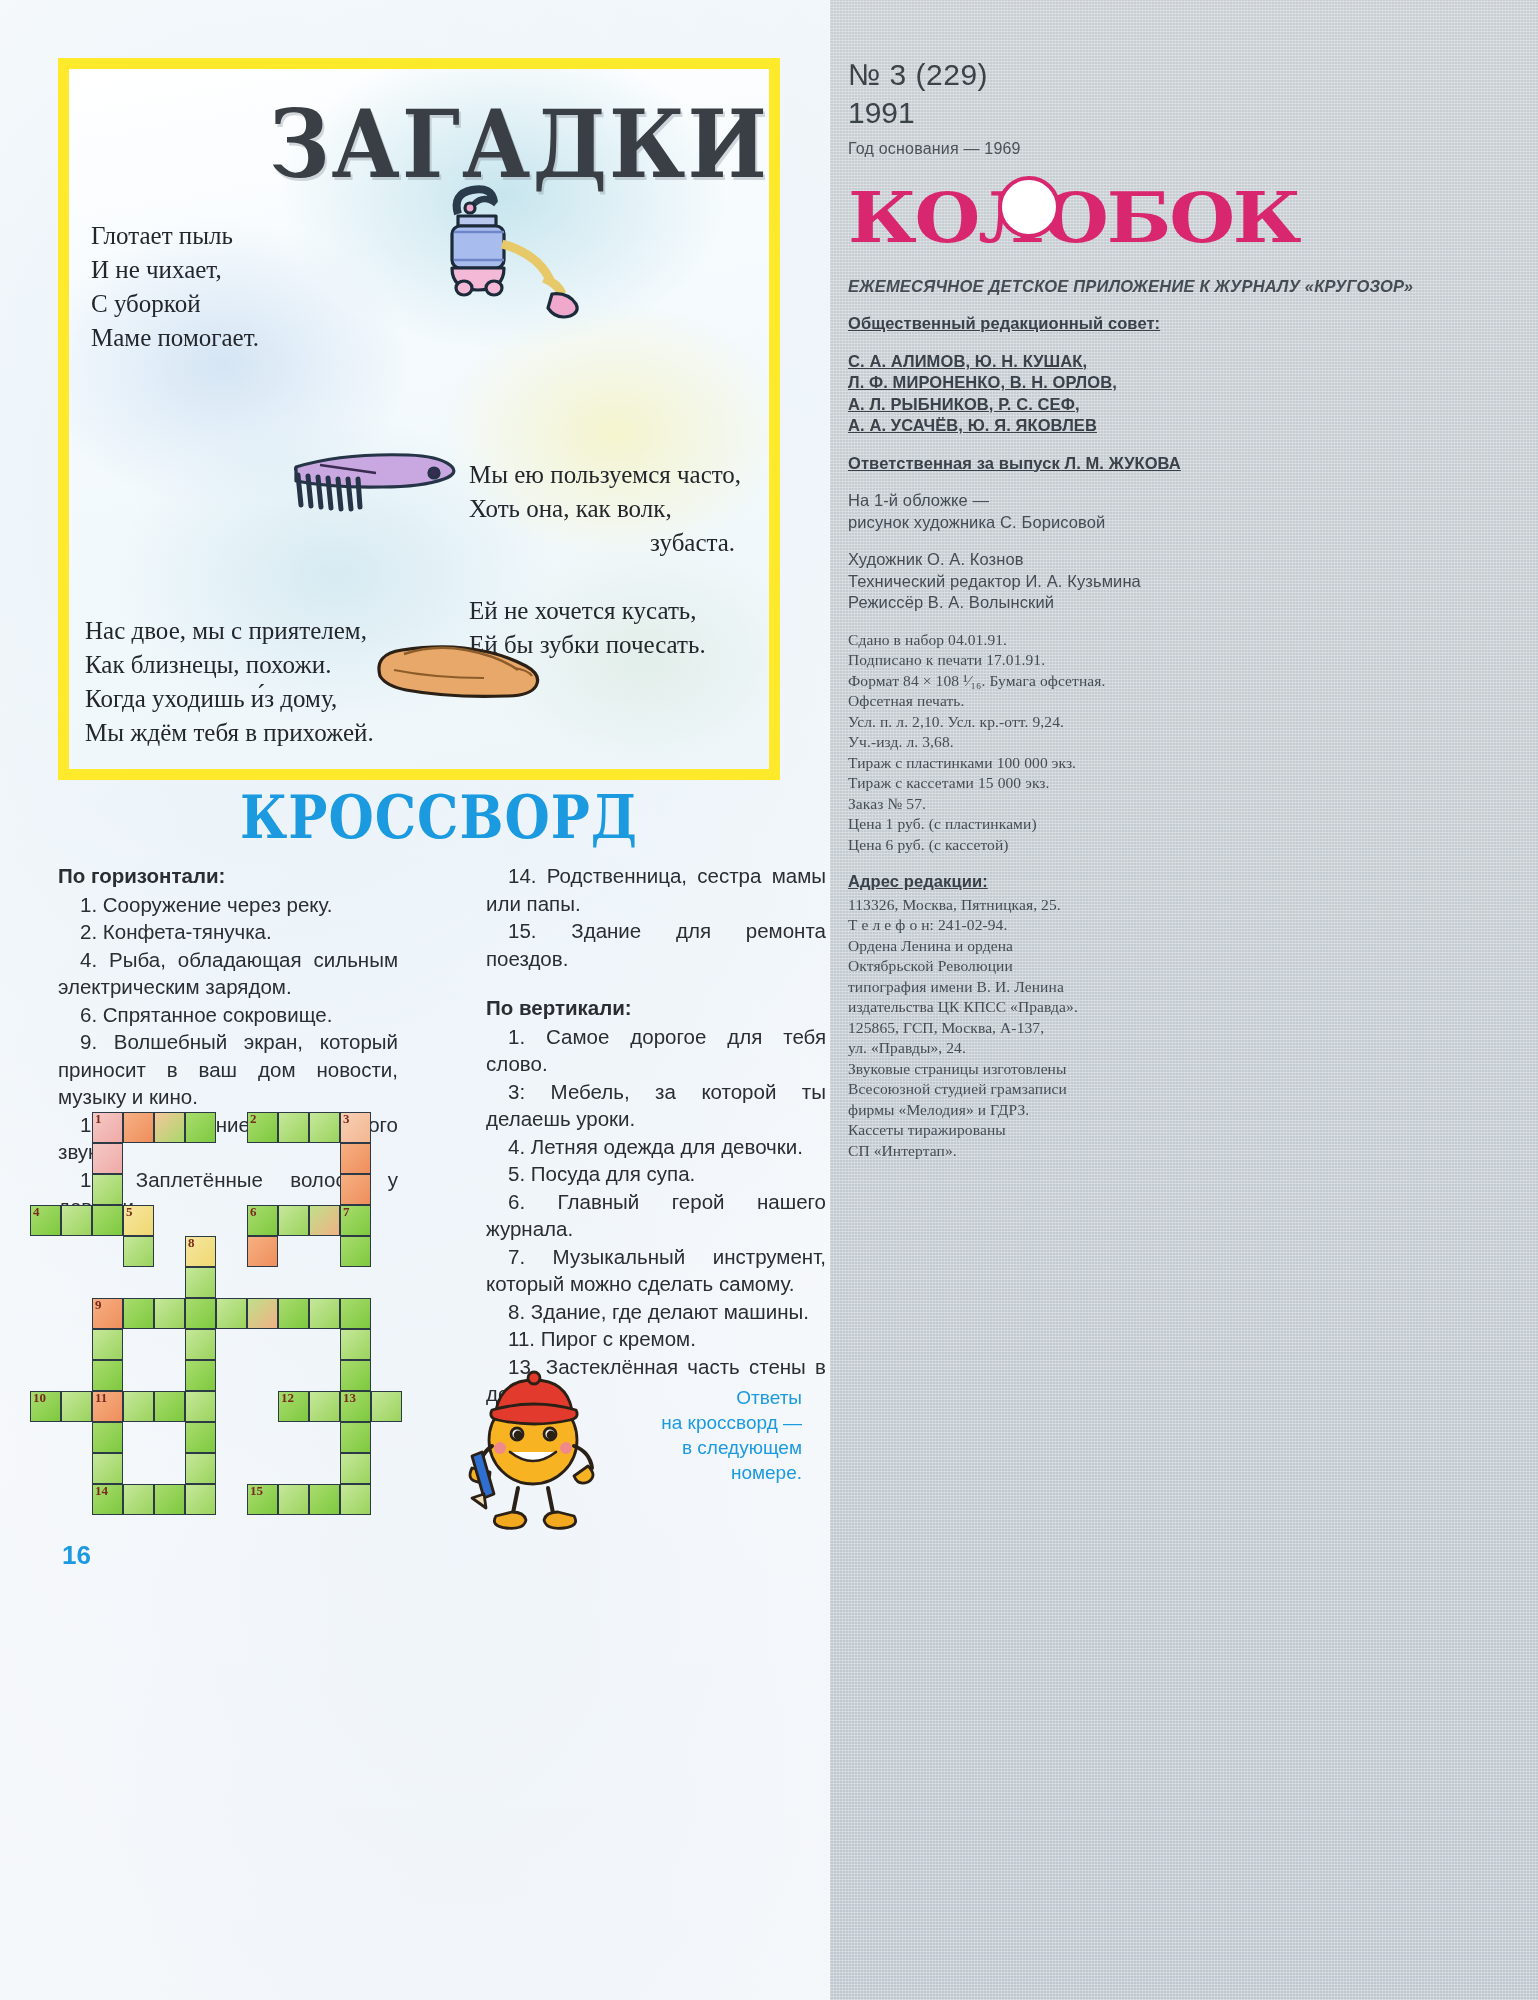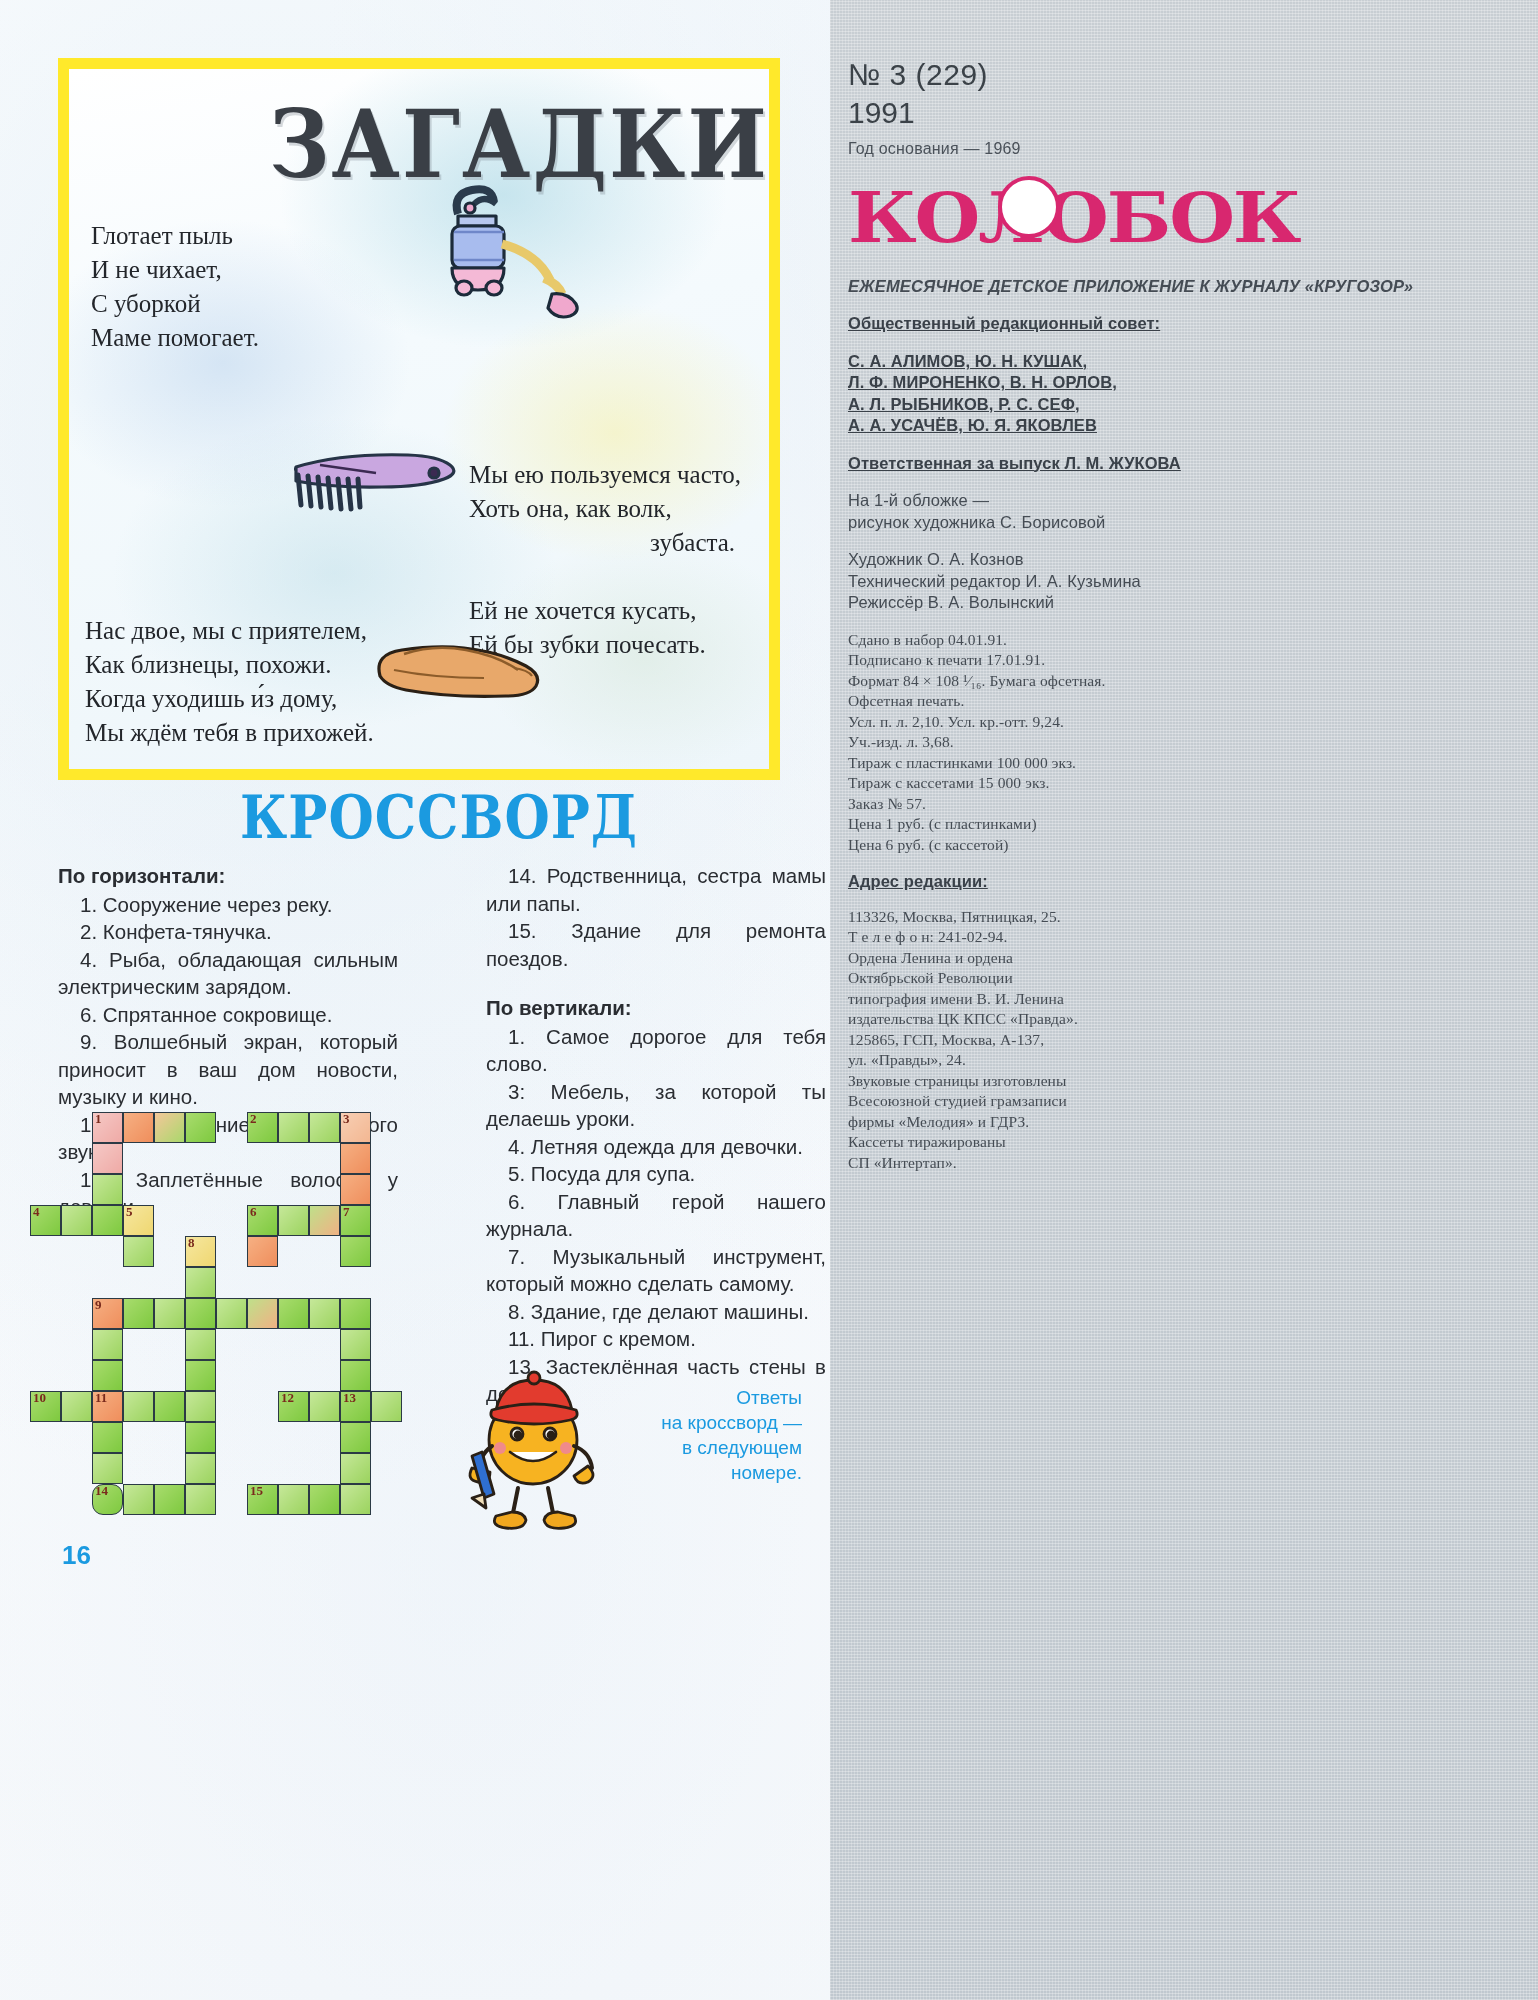--- a/index.html
+++ b/index.html
@@ -468,21 +468,21 @@
         </div>
       <div class="cell c-green2" style="left:341px; top:279px;"></div>
 
       <div class="cell c-green" style="left:62px;  top:310px;"></div>
       <div class="cell c-green2" style="left:62px;  top:341px;"></div>
       <div class="cell c-green" style="left:155px; top:310px;"></div>
       <div class="cell c-green2" style="left:155px; top:341px;"></div>
       <div class="cell c-green" style="left:310px; top:310px;"></div>
       <div class="cell c-green2" style="left:310px; top:341px;"></div>
 
-      <div class="cell c-green" style="left:62px;  top:372px;border-radius:11px;">
+      <div class="cell c-green" style="left:62px;  top:372px;">
           <span class="num">14</span>
         </div>
       <div class="cell c-green2" style="left:93px;  top:372px;"></div>
       <div class="cell c-green" style="left:124px; top:372px;"></div>
       <div class="cell c-green2" style="left:155px; top:372px;"></div>
 
       <div class="cell c-green" style="left:217px; top:372px;">
           <span class="num">15</span>
         </div>
       <div class="cell c-green2" style="left:248px; top:372px;"></div>
@@ -567,21 +567,21 @@
 Офсетная печать.
 Усл. п. л. 2,10. Усл. кр.-отт. 9,24.
 Уч.-изд. л. 3,68.
 Тираж с пластинками 100 000 экз.
 Тираж с кассетами 15 000 экз.
 Заказ № 57.
 Цена 1 руб. (с пластинками)
 Цена 6 руб. (с кассетой)</div>
 
       <div class="block bold">Адрес редакции:</div>
-      <div class="block small" style="margin-top:14px;">113326, Москва, Пятницкая, 25.
+      <div class="block small" style="margin-top:2px;">113326, Москва, Пятницкая, 25.
 Т е л е ф о н: 241-02-94.
 Ордена Ленина и ордена
 Октябрьской Революции
 типография имени В. И. Ленина
 издательства ЦК КПСС «Правда».
 125865, ГСП, Москва, А-137,
 ул. «Правды», 24.
 Звуковые страницы изготовлены
 Всесоюзной студией грамзаписи
 фирмы «Мелодия» и ГДРЗ.

